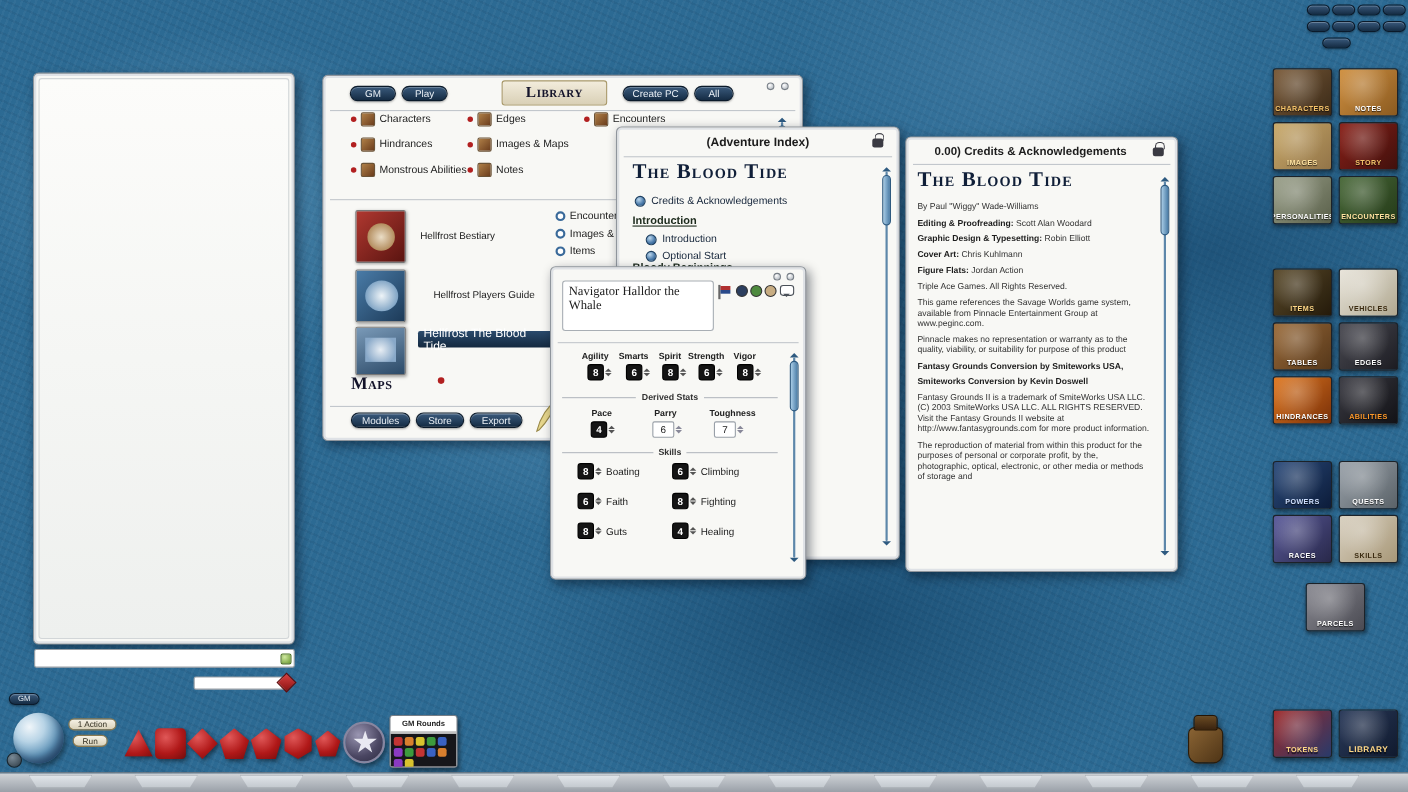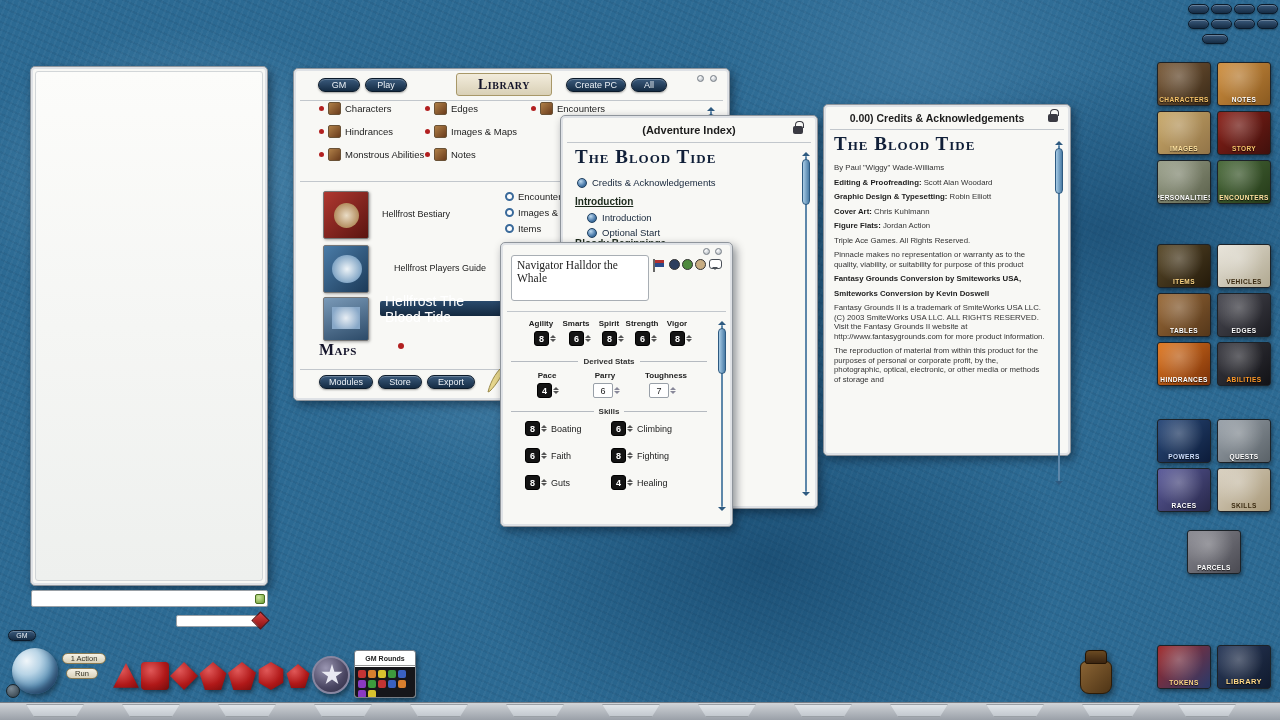--- a/index.html
+++ b/index.html
@@ -39,21 +39,21 @@
 .cov-red{background:linear-gradient(135deg,#b03830,#5a1410)}
 .cov-red::after{content:"";position:absolute;left:10px;top:11px;width:25px;height:25px;border-radius:50%;
  background:radial-gradient(circle,#eaddc6,#b08858 75%)}
 .cov-blue{background:linear-gradient(135deg,#4a7ca8,#1c3a58)}
 .cov-blue::after{content:"";position:absolute;left:8px;top:9px;width:30px;height:28px;border-radius:50%;
  background:radial-gradient(circle,#eef4f8,#7aa0c2 75%)}
 .cov-steel{background:linear-gradient(160deg,#7a9ab8,#2c4a68)}
 .cov-steel::after{content:"";position:absolute;left:8px;top:9px;width:28px;height:22px;
  background:radial-gradient(circle,#e8eef4,#88a8c8 78%)}
 .modlabel{position:absolute;font-size:9px;color:#222}
-.selbar{position:absolute;background:linear-gradient(#2a4a6c,#14293f);color:#fff;font-size:14px;
+.selbar{position:absolute;background:linear-gradient(#2a4a6c,#14293f);color:#fff;font-size:11px;
  display:flex;align-items:center;padding:0 5px;border-radius:2px}
 .vscroll{position:absolute;width:10px}
 .vscroll .tr{position:absolute;left:4px;top:8px;bottom:8px;width:2px;background:#5d87aa;border-radius:1px}
 .vscroll .sl{position:absolute;left:1px;top:11px;width:8px;height:46px;border-radius:4px;
  background:linear-gradient(90deg,#a8cce6,#4a7ca6);border:1px solid #2e5a80}
 .vscroll .up,.vscroll .dn{position:absolute;left:1px;width:0;height:0;border:4px solid transparent}
 .vscroll .up{top:0;border-bottom-color:#2e5a80}
 .vscroll .dn{bottom:0;border-top-color:#2e5a80}
 .lock{position:absolute;width:10px;height:8px;background:#3a3a42;border-radius:2px}
 .lock::before{content:"";position:absolute;left:1.5px;top:-5px;width:7px;height:6px;border:1.5px solid #3a3a42;
@@ -289,32 +289,33 @@
       </div>
     <div class="h-link" style="left:14px;top:122px">Bloody Beginnings</div>
     <div class="vscroll" style="left:240px;top:32px;height:352px">
       <div class="up"></div>
       <div class="tr"></div>
       <div class="sl"></div>
       <div class="dn"></div>
     </div>
   </div>
 
-  <div class="win" style="left:823px;top:104px;width:248px;height:352px;z-index:3">
+  <div class="win" style="left:823px;top:124px;width:248px;height:396px;z-index:3">
     <div style="position:absolute;left:0;right:20px;top:7px;text-align:center;font-size:10.5px;font-weight:bold;color:#1c1c1c">0.00) Credits &amp; Acknowledgements</div>
     <div class="lock" style="right:12px;top:9px"></div>
     <div class="hdiv" style="top:24px"></div>
     <div class="title-fancy" style="position:absolute;left:10px;top:28px;font-size:19px">The Blood Tide</div>
     <div style="position:absolute;left:10px;top:58px;width:212px;font-size:7.8px;line-height:9.5px;color:#333">
       <p class="cp"><b></b><span>By Paul "Wiggy" Wade-Williams</span></p>
       <p class="cp"><b>Editing &amp; Proofreading:</b><span> Scott Alan Woodard</span></p>
       <p class="cp"><b>Graphic Design &amp; Typesetting:</b><span> Robin Elliott</span></p>
       <p class="cp"><b>Cover Art:</b><span> Chris Kuhlmann</span></p>
       <p class="cp"><b>Figure Flats:</b><span> Jordan Action</span></p>
       <p class="cp"><b></b><span>Triple Ace Games. All Rights Reserved.</span></p>
+      <p class="cp"><b></b><span>This game references the Savage Worlds game system, available from Pinnacle Entertainment Group at www.peginc.com.</span></p>
       <p class="cp"><b></b><span>Pinnacle makes no representation or warranty as to the quality, viability, or suitability for purpose of this product</span></p>
       <p class="cp"><b>Fantasy Grounds Conversion by Smiteworks USA,</b><span></span></p>
       <p class="cp"><b>Smiteworks Conversion by Kevin Doswell</b><span></span></p>
       <p class="cp"><b></b><span>Fantasy Grounds II is a trademark of SmiteWorks USA LLC. (C) 2003 SmiteWorks USA LLC. ALL RIGHTS RESERVED. Visit the Fantasy Grounds II website at http://www.fantasygrounds.com for more product information.</span></p>
       <p class="cp"><b></b><span>The reproduction of material from within this product for the purposes of personal or corporate profit, by the, photographic, optical, electronic, or other media or methods of storage and</span></p>
     </div>
     <div class="vscroll" style="left:230px;top:32px;height:352px">
       <div class="up"></div>
       <div class="tr"></div>
       <div class="sl"></div>

